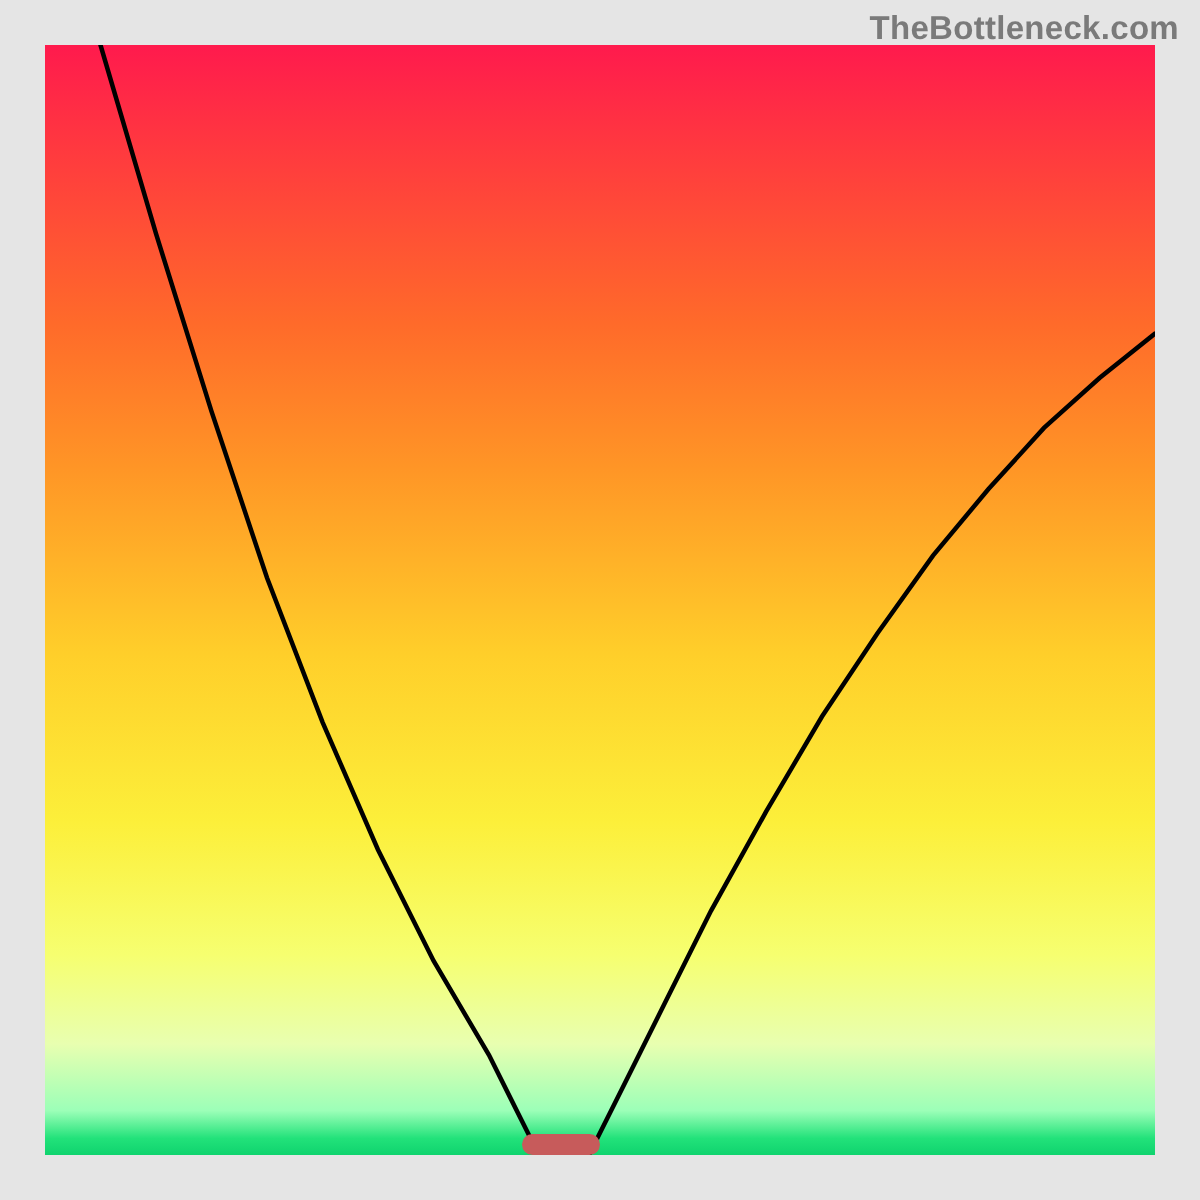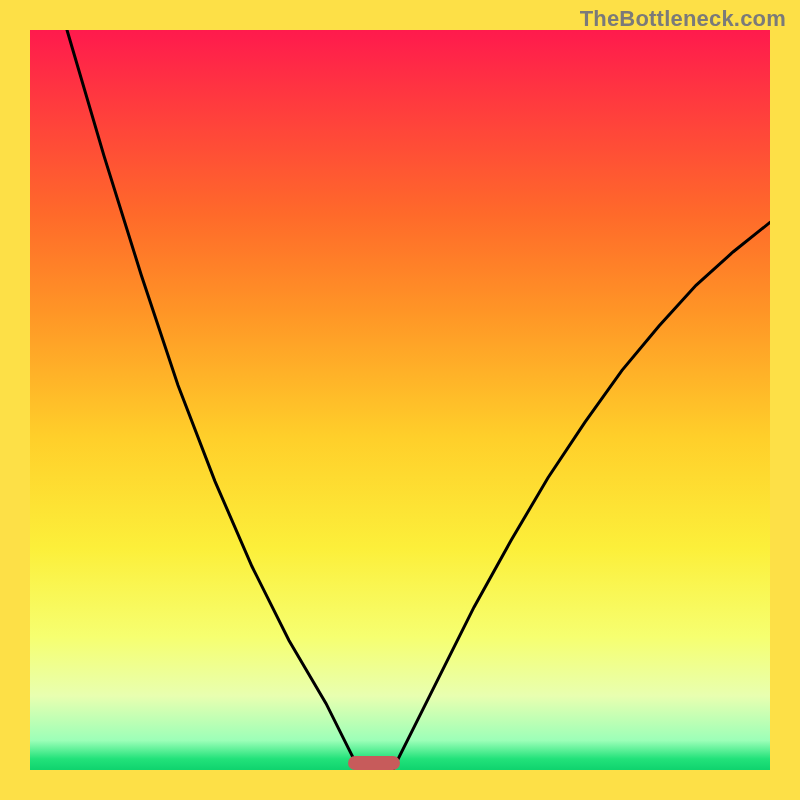--- a/index.html
+++ b/index.html
@@ -7,21 +7,21 @@
     padding: 0;
     width: 800px;
     height: 800px;
     background: #000;
     overflow: hidden;
     font-family: Arial, Helvetica, sans-serif;
   }
   .frame {
     position: absolute;
     inset: 0;
-    background: #fde047;
+    background: #e5e5e5;
   }
   .plot {
     position: absolute;
     left: 30px;
     top: 30px;
     width: 740px;
     height: 740px;
     background: linear-gradient(to bottom,
       #ff1a4d 0%,
       #ff3b3e 10%,

